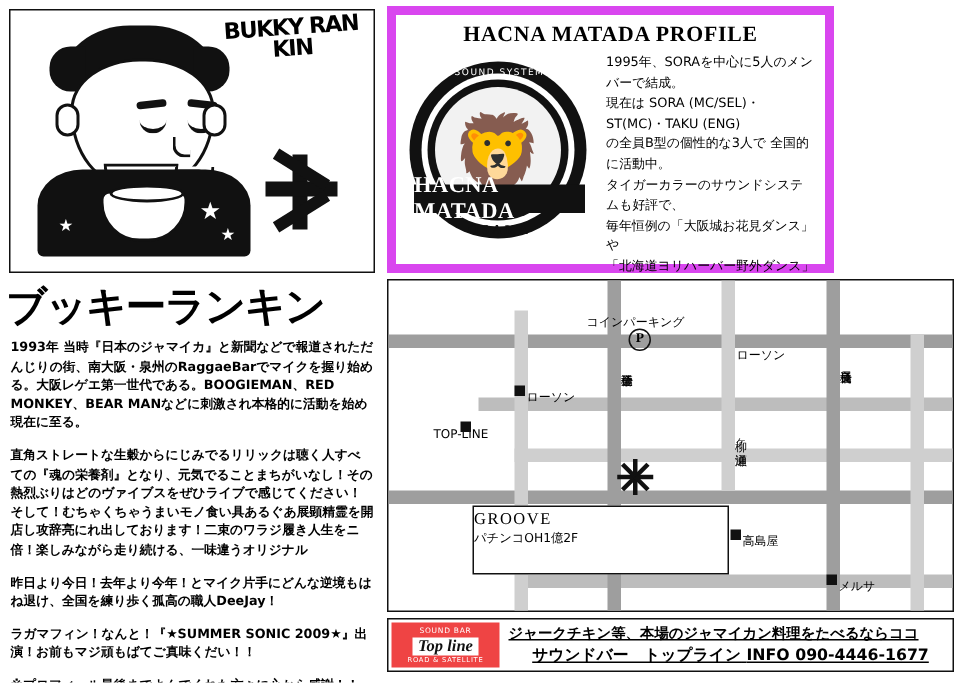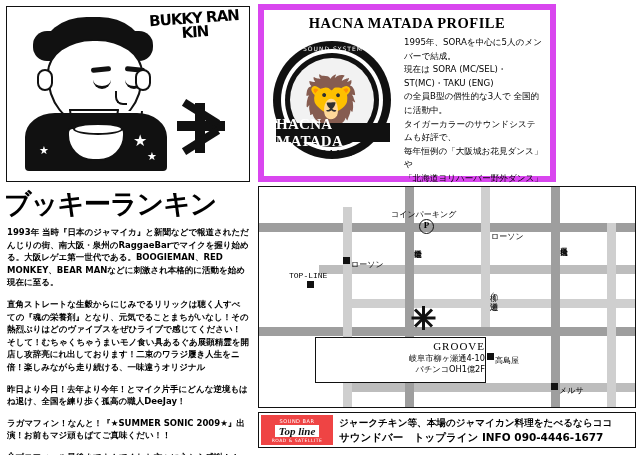--- a/index.html
+++ b/index.html
@@ -277,21 +277,21 @@
   .burst{
     position:absolute;width:22px;height:22px;
   }
   .burst b{
     position:absolute;left:50%;top:50%;width:3px;height:12px;background:#111;
     transform-origin:50% 0%;
   }
   .addr-box{
     position:absolute;left:56px;top:150px;width:171px;height:46px;
     border:1.5px solid #111;background:#fff;
-    font-size:8.2px;line-height:11.5px;text-align:right;
+    font-size:8.2px;line-height:11.5px;text-align:left;
     padding-top:3px;box-sizing:border-box;
     font-family:"DejaVu Sans", sans-serif;
   }
   .addr-box .groove{font-size:11px;font-family:"Liberation Serif",serif;letter-spacing:1px;}
 
   
   .footer{
     position:relative;
     width:378px;height:36px;
     margin-top:4px;
@@ -311,22 +311,23 @@
     background:#fff;color:#111;font-family:"Liberation Serif",serif;
     font-style:italic;font-weight:bold;font-size:11px;line-height:12px;
     padding:0 4px;margin:1px 0;
   }
   .footer-logo .s3{font-size:4.5px;letter-spacing:0.5px;}
   .footer-text{
     flex:1 1 auto;padding-left:6px;
     font-size:9.6px;line-height:14px;
     font-family:"DejaVu Sans", sans-serif;
     font-weight:bold;
-  }
-  .footer-text .l2{font-size:10.5px;}
+    text-decoration:underline;
+  }
+  .footer-text .l2{font-size:10.5px;text-align:center;}
   .footer-text .tel{letter-spacing:0px;}
 </style>
 </head>
 <body>
 
 <div class="page">
 
   <div class="left-col">
 
     <div class="artwork">
@@ -425,21 +426,21 @@
       <div class="rd v thin" style="left:84px;top:20px;height:202px;"></div>
       <div class="rd v thin" style="left:222px;top:0;height:140px;"></div>
       <div class="rd v thin" style="left:348px;top:36px;height:186px;"></div>
 
       <div class="maplabel" style="left:100px;top:22px;margin-left:32px;">コインパーキング</div>
       <div class="maplabel" style="left:232px;top:44px;">ローソン</div>
       <div class="maplabel vert" style="left:152px;top:56px;">金華橋通</div>
       <div class="maplabel vert" style="left:298px;top:54px;">長良橋通</div>
       <div class="maplabel vert" style="left:228px;top:100px;">柳ヶ瀬通</div>
       <div class="maplabel" style="left:92px;top:72px;">ローソン</div>
-      <div class="maplabel" style="left:30px;top:84px;font-family:Liberation Mono, monospace;">TOP-LINE</div>
+      <div class="maplabel" style="left:30px;top:98px;">TOP-LINE</div>
       <div class="maplabel" style="left:236px;top:168px;">高島屋</div>
       <div class="maplabel" style="left:300px;top:198px;">メルサ</div>
 
       <div class="dot" style="left:84px;top:70px;"></div>
       <div class="dot" style="left:48px;top:94px;"></div>
       <div class="dot" style="left:228px;top:166px;"></div>
       <div class="dot" style="left:292px;top:196px;"></div>
       <div class="pmark" style="left:160px;top:32px;">P</div>
 
       <div class="here" style="left:122px;top:126px;">HERE</div>
@@ -449,21 +450,20 @@
         <b style="transform:rotate(90deg)"></b>
         <b style="transform:rotate(135deg)"></b>
         <b style="transform:rotate(180deg)"></b>
         <b style="transform:rotate(225deg)"></b>
         <b style="transform:rotate(270deg)"></b>
         <b style="transform:rotate(315deg)"></b>
       </div>
 
       <div class="addr-box">
         <div class="groove">GROOVE</div>
-        <div>岐阜市柳ヶ瀬通4-10</div>
         <div>パチンコOH1億2F</div>
       </div>
     </div>
 
     <div class="footer">
       <div class="footer-logo">
         <div class="s1">SOUND BAR</div>
         <div class="s2">Top line</div>
         <div class="s3">ROAD &amp; SATELLITE</div>
       </div>

